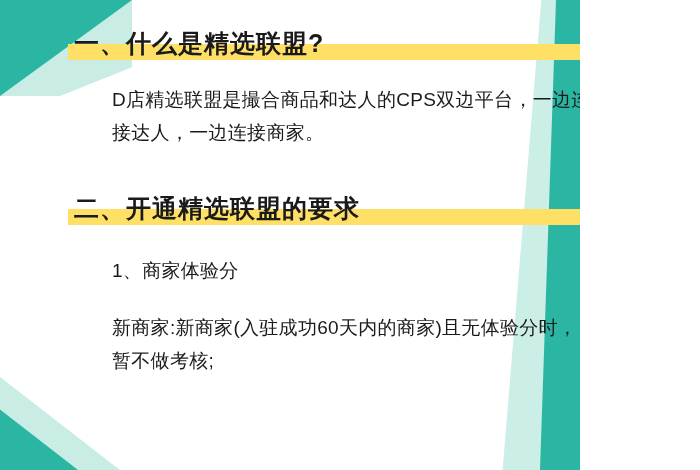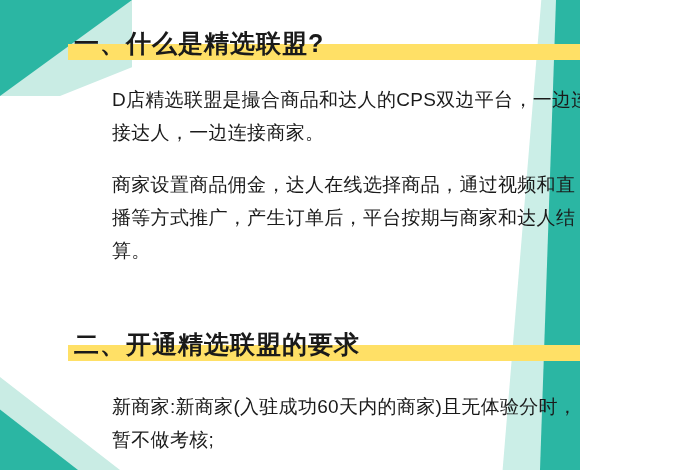--- a/index.html
+++ b/index.html
@@ -107,21 +107,21 @@
     height: 16px;
     background: #ffe066;
     z-index: 0;
   }
   .heading .htext {
     position: relative;
     z-index: 1;
   }
 
   .h1-pos { margin-top: 28px; }
-  .h2-pos { margin-top: 62px; }
+  .h2-pos { margin-top: 44px; }
 
   .body-block {
     margin-left: 38px;
     margin-top: 26px;
     font-size: 19px;
     line-height: 1.72;
     color: #1a1a1a;
     letter-spacing: 0.3px;
   }
   .body-block p {
@@ -161,26 +161,26 @@
 
   <div class="content">
 
     <div class="heading h1-pos">
       <span class="hl"></span>
       <span class="htext">一、什么是精选联盟?</span>
     </div>
 
     <div class="body-block">
       <p>D店精选联盟是撮合商品和达人的CPS双边平台，一边连接达人，一边连接商家。</p>
-      <p>商家设置商品佣金，达人在线选择商品，通过视频和直播等方式推广，产生订单后，平台按期与商家和达人结算。</p>
     </div>
 
     <div class="heading h2-pos">
       <span class="hl"></span>
       <span class="htext">二、开通精选联盟的要求</span>
     </div>
 
     <div class="sub-block">
+      <p class="sub-item">1、商家体验分</p>
       <p class="sub-para">新商家:新商家(入驻成功60天内的商家)且无体验分时，暂不做考核;</p>
     </div>
 
   </div>
 </div>
 
 </body></html>

